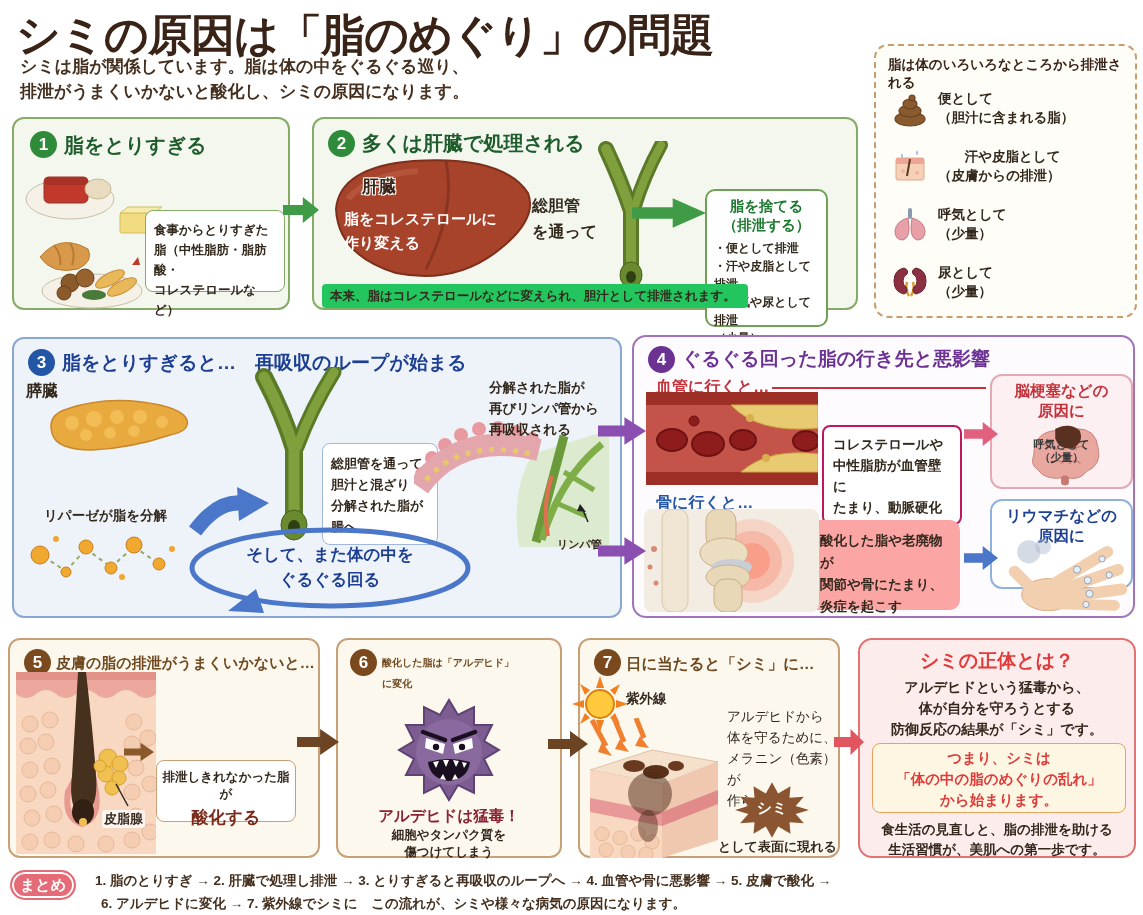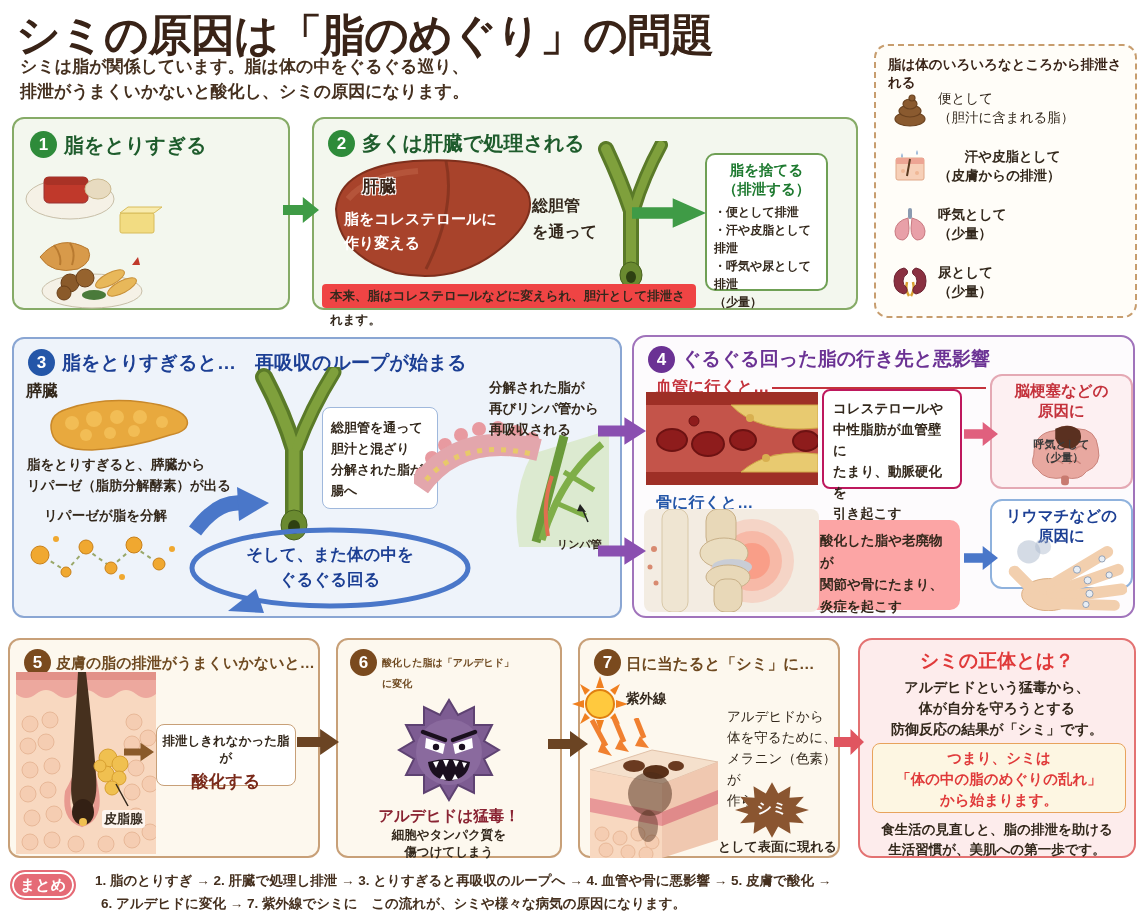--- a/index.html
+++ b/index.html
@@ -5,21 +5,21 @@
   html,body{margin:0;padding:0;background:#fff;}
   .page{position:relative;width:1143px;height:915px;background:#ffffff;overflow:hidden;
         font-family:"Liberation Sans","DejaVu Sans",sans-serif;color:#33281c;}
   .pre{white-space:pre-line;}
   .abs{position:absolute;box-sizing:border-box;}
   .box{position:absolute;box-sizing:border-box;border-radius:12px;}
   .badge{position:absolute;width:27px;height:27px;border-radius:50%;color:#fff;font-weight:bold;
          font-size:17px;display:flex;align-items:center;justify-content:center;line-height:1;}
   .step-title{position:absolute;font-weight:bold;line-height:1.25;}
   .arrow{position:absolute;clip-path:polygon(0 32%,55% 32%,55% 4%,100% 50%,55% 96%,55% 68%,0 68%);z-index:9;}
-  .note-card{position:absolute;background:#fff;border-radius:8px;box-sizing:border-box;}
+  .note-card{position:absolute;background:#fff;border-radius:8px;box-sizing:border-box;margin-top:36px;}
   .green-box{background:#f3f7ee;border:2px solid #86ab67;}
   .cream-box{background:#fdf8ee;border:2px solid #c8a078;}
   h1{margin:0;}
   svg{display:block;}
 </style>
 </head>
 <body>
 
 <div class="page">
 
@@ -34,21 +34,21 @@
       <span style="width:48px;">
         <svg width="40" height="40" viewBox="0 0 40 40">
             <g stroke="#6a421f" stroke-width="1.2" fill="#8a5a2f">
         <ellipse cx="20" cy="31" rx="15" ry="7"></ellipse>
               <ellipse cx="20" cy="23" rx="11" ry="6"></ellipse>
               <ellipse cx="20" cy="16" rx="7" ry="5"></ellipse>
               <circle cx="22" cy="10" r="3"></circle>
             </g>
           </svg>
       </span>
-      <span style="font-size:13.5px;font-weight:400;line-height:19px;">
+      <span style="font-size:13.5px;font-weight:700;line-height:19px;">
         <span class="pre">便として</span><br>
         <span>（胆汁に含まれる脂）</span>
       </span>
     </div>
 
     <div class="abs" style="left:14px;top:94px;width:235px;height:52px;display:flex;align-items:center;text-align:right;">
       <span style="width:48px;">
         <svg width="40" height="40" viewBox="0 0 40 40">
           <path d="M12,7 q2,4 0,5 q-2,-1 0,-5" fill="#9ab8d8"></path>
             <path d="M27,4 q2,4 0,5 q-2,-1 0,-5" fill="#9ab8d8"></path>
@@ -111,20 +111,23 @@
         <ellipse cx="70" cy="130" rx="50" ry="17" fill="#f5f1e6" stroke="#c8bfa8"></ellipse>
         <circle cx="48" cy="122" r="9" fill="#8a5a2a" stroke="#6a3f18"></circle>
         <circle cx="63" cy="117" r="9" fill="#96632e" stroke="#6a3f18"></circle>
         <circle cx="42" cy="132" r="7" fill="#8a5a2a" stroke="#6a3f18"></circle>
         <ellipse cx="88" cy="118" rx="16" ry="6" transform="rotate(-28 88 118)" fill="#e8b85a" stroke="#c89038"></ellipse>
         <ellipse cx="100" cy="126" rx="16" ry="6" transform="rotate(-28 100 126)" fill="#e8b85a" stroke="#c89038"></ellipse>
         <path d="M110,104 l6,-8 l2,8 z" fill="#c0392b"></path>
         <ellipse cx="72" cy="134" rx="12" ry="5" fill="#4a7a3a"></ellipse>
       </svg>
     </span>
+    <div class="note-card pre" style="left:131px;top:55px;width:140px;height:82px;border:1.5px solid #86ab67;padding:9px 8px;font-size:12.5px;line-height:20px;font-weight:600;">食事からとりすぎた
+脂（中性脂肪・脂肪酸・
+コレステロールなど）</div>
   </div>
 
   <div class="arrow" style="left:283px;top:196px;width:36px;height:28px;background:#3f9b46;"></div>
 
   <div class="box green-box" style="left:312px;top:117px;width:546px;height:193px;">
     <div class="badge" style="left:14px;top:11px;background:#2e8b3a;">2</div>
     <div class="step-title" style="left:48px;top:12px;font-size:20px;color:#1e5c2c;">多くは肝臓で処理される</div>
     <span class="abs" style="left:14px;top:30px;">
       <svg width="212" height="142" viewBox="0 0 212 142">
         <path d="M8,60 Q12,18 85,12 Q175,6 200,44 Q210,70 172,100 Q128,136 68,124 Q10,106 8,60Z" fill="#a8432b" stroke="#7e2f1c" stroke-width="2"></path>
@@ -152,42 +155,40 @@
     <div class="note-card" style="left:391px;top:34px;width:123px;height:138px;border:2px solid #6fa055;border-radius:10px;padding:6px 7px;">
       <div class="pre" style="text-align:center;font-size:14.5px;font-weight:bold;color:#1e7a30;line-height:19px;">脂を捨てる
 （排泄する）</div>
       <div style="font-size:12px;line-height:18px;font-weight:600;margin-top:4px;">
         <div>・便として排泄</div>
         <div>・汗や皮脂として排泄</div>
         <div>・呼気や尿として排泄</div>
         <div>（少量）</div>
       </div>
     </div>
-    <div class="abs" style="left:8px;top:165px;width:374px;height:24px;background:#ef4444;border-radius:4px;font-size:12.5px;line-height:24px;padding:0 8px;font-weight:600;">本来、脂はコレステロールなどに変えられ、胆汁として排泄されます。</div>
+    <div class="abs" style="left:8px;top:165px;width:426px;height:24px;background:#22c55e;border-radius:4px;font-size:12.5px;line-height:24px;padding:0 8px;font-weight:600;">本来、脂はコレステロールなどに変えられ、胆汁として排泄されます。</div>
   </div>
 
   <div class="box" style="left:12px;top:337px;width:610px;height:281px;background:#eef3fa;border:2px solid #8aa6d3;">
     <div class="badge" style="left:14px;top:10px;background:#2456a8;">3</div>
     <div class="step-title" style="left:48px;top:12px;font-size:19px;color:#1c3f94;">脂をとりすぎると…　再吸収のループが始まる</div>
     <div class="abs" style="left:12px;top:42px;font-size:16px;font-weight:bold;">膵臓</div>
     <span class="abs" style="left:28px;top:54px;">
       <svg width="150" height="62" viewBox="0 0 150 62">
         <path d="M10,40 Q5,22 25,16 Q60,4 100,9 Q140,14 145,27 Q148,38 128,42 Q90,55 50,57 Q14,57 10,40Z" fill="#e8a93e" stroke="#c8882a" stroke-width="1.5"></path>
         <circle cx="30" cy="30" r="7" fill="#f2bd55"></circle>
           <circle cx="52" cy="26" r="8" fill="#f2bd55"></circle>
         <circle cx="75" cy="24" r="7" fill="#f2bd55"></circle>
           <circle cx="98" cy="24" r="7" fill="#f2bd55"></circle>
         <circle cx="120" cy="29" r="6" fill="#f2bd55"></circle>
           <circle cx="44" cy="42" r="6" fill="#f2bd55"></circle>
         <circle cx="68" cy="40" r="6" fill="#f2bd55"></circle>
           <circle cx="92" cy="38" r="6" fill="#f2bd55"></circle>
       </svg>
     </span>
-    <div class="abs pre" style="left:13px;top:115px;font-size:13.5px;line-height:21px;font-weight:600;">脂をとりすぎると、膵臓から
-リパーゼ（脂肪分解酵素）が出る</div>
     <div class="abs" style="left:30px;top:168px;font-size:13.5px;font-weight:600;">リパーゼが脂を分解</div>
     <span class="abs" style="left:12px;top:188px;">
       <svg width="150" height="56" viewBox="0 0 150 56">
         <path d="M18,30 L40,44 M40,44 L60,22 M60,22 L85,40 M85,40 L108,20 M108,20 L132,36" stroke="#9aa86a" stroke-width="2" stroke-dasharray="4 4" fill="none"></path>
         <circle cx="14" cy="28" r="9" fill="#f0a830" stroke="#c8801a"></circle>
           <circle cx="40" cy="45" r="5" fill="#f0a830" stroke="#c8801a"></circle>
         <circle cx="60" cy="20" r="7" fill="#f0a830" stroke="#c8801a"></circle>
           <circle cx="85" cy="41" r="6" fill="#f0a830" stroke="#c8801a"></circle>
         <circle cx="108" cy="18" r="8" fill="#f0a830" stroke="#c8801a"></circle>
           <circle cx="133" cy="37" r="6" fill="#f0a830" stroke="#c8801a"></circle>

